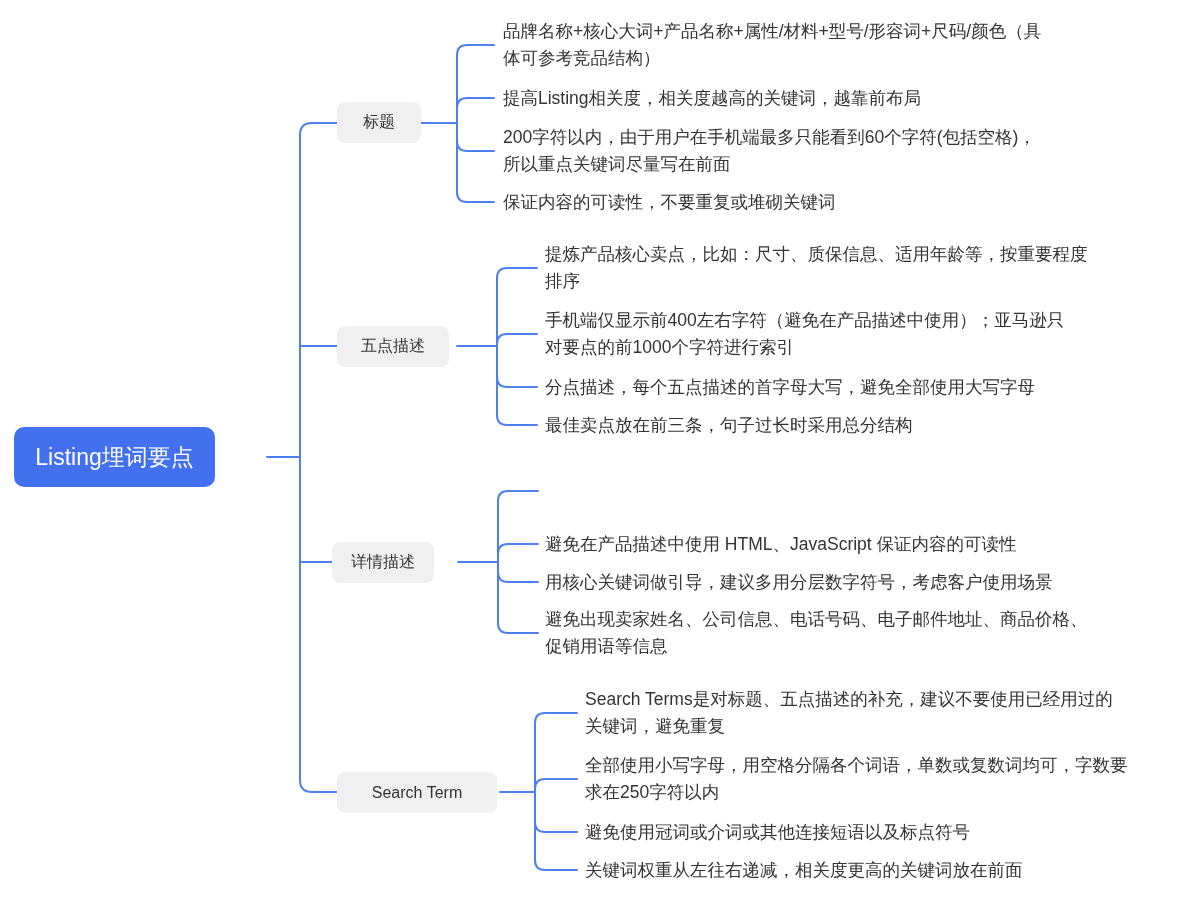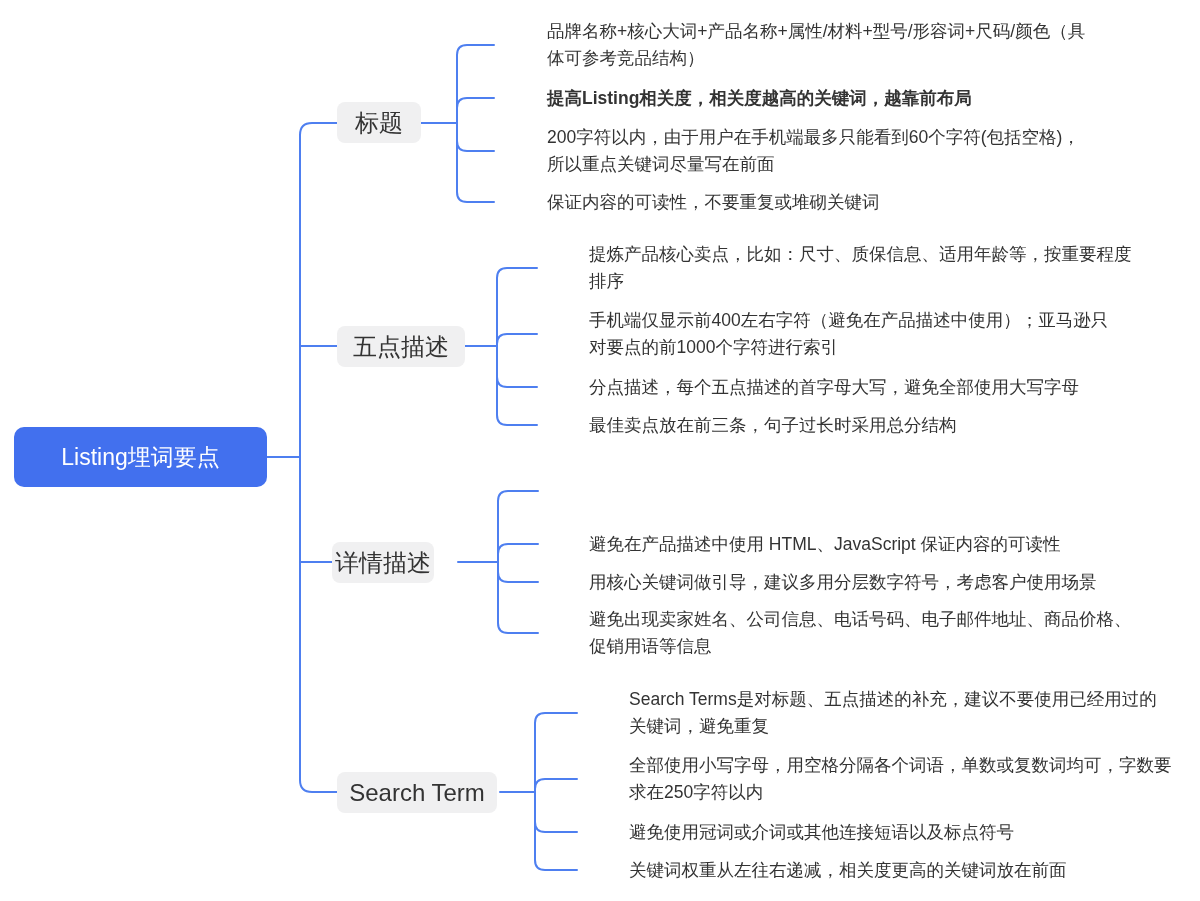--- a/index.html
+++ b/index.html
@@ -32,51 +32,50 @@
   .connectors path {
     fill: none;
     stroke: var(--line);
     stroke-width: 2;
     stroke-linecap: round;
   }
   .root-node {
     position: absolute;
     left: 14px;
     top: 427px;
-    width: 253px;
+    width: 201px;
     height: 60px;
     background: var(--accent);
     color: var(--root_text);
     border-radius: 10px;
     display: flex;
     align-items: center;
     justify-content: center;
     font-size: 23px;
     cursor: pointer;
   }
   .branch-node {
     position: absolute;
     height: 41px;
     background: var(--branch_bg);
     color: var(--node_text);
     border-radius: 8px;
     display: flex;
     align-items: center;
     justify-content: center;
-    font-size: 24px;
+    font-size: 16px;
     cursor: pointer;
   }
   .leaf {
     position: absolute;
     color: var(--leaf_text);
     font-size: 17.5px;
     line-height: 27px;
     white-space: pre-line;
     cursor: pointer;
-    margin-left: 44px;
   }
 </style>
 </head>
 <body>
 
 <div class="canvas">
 
   <svg class="connectors" width="1200" height="901" viewBox="0 0 1200 901">
 
     <path d="M267,457 H300"></path>
@@ -106,27 +105,27 @@
     <path d="M500,792 H535"></path>
     <path d="M535,792 V723 Q535,713 545,713 H577"></path>
     <path d="M535,792 V789 Q535,779 545,779 H577"></path>
     <path d="M535,792 V822 Q535,832 545,832 H577"></path>
     <path d="M535,792 V860 Q535,870 545,870 H577"></path>
   </svg>
 
   <div class="root-node">Listing埋词要点</div>
 
   <div class="branch-node" style="left:337px; top:102px; width:84px;">标题</div>
-  <div class="branch-node" style="left:337px; top:326px; width:128px;">五点描述</div>
+  <div class="branch-node" style="left:337px; top:326px; width:112px;">五点描述</div>
   <div class="branch-node" style="left:332px; top:542px; width:102px;">详情描述</div>
   <div class="branch-node" style="left:337px; top:772px; width:160px;">Search Term</div>
 
   <div class="leaf" style="left:503px; top:18px;">品牌名称+核心大词+产品名称+属性/材料+型号/形容词+尺码/颜色（具
 体可参考竞品结构）</div>
-  <div class="leaf" style="left:503px; top:85px;font-weight:bold;">提高Listing相关度，相关度越高的关键词，越靠前布局</div>
+  <div class="leaf" style="left:503px; top:85px;">提高Listing相关度，相关度越高的关键词，越靠前布局</div>
   <div class="leaf" style="left:503px; top:124px;">200字符以内，由于用户在手机端最多只能看到60个字符(包括空格)，
 所以重点关键词尽量写在前面</div>
   <div class="leaf" style="left:503px; top:189px;">保证内容的可读性，不要重复或堆砌关键词</div>
 
   <div class="leaf" style="left:545px; top:241px;">提炼产品核心卖点，比如：尺寸、质保信息、适用年龄等，按重要程度
 排序</div>
   <div class="leaf" style="left:545px; top:307px;">手机端仅显示前400左右字符（避免在产品描述中使用）；亚马逊只
 对要点的前1000个字符进行索引</div>
   <div class="leaf" style="left:545px; top:374px;">分点描述，每个五点描述的首字母大写，避免全部使用大写字母</div>
   <div class="leaf" style="left:545px; top:412px;">最佳卖点放在前三条，句子过长时采用总分结构</div>

